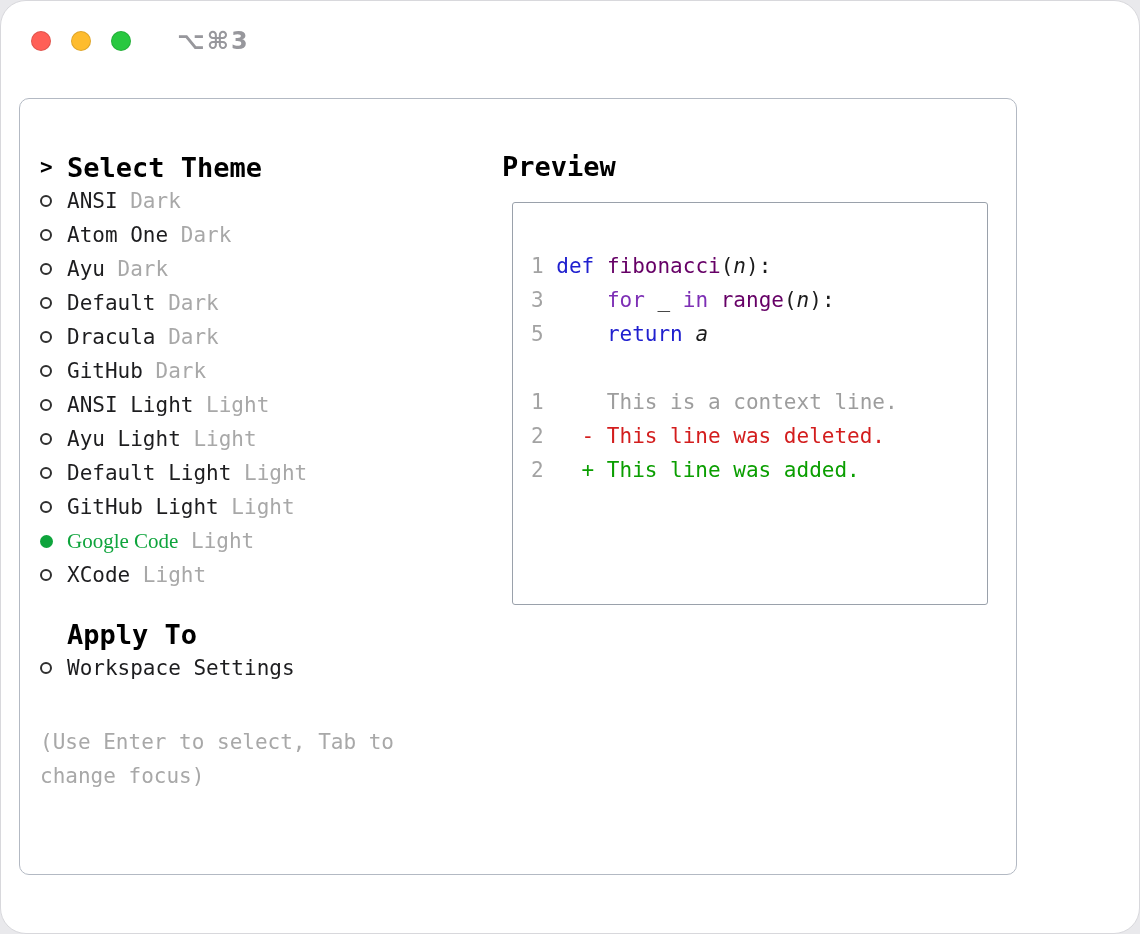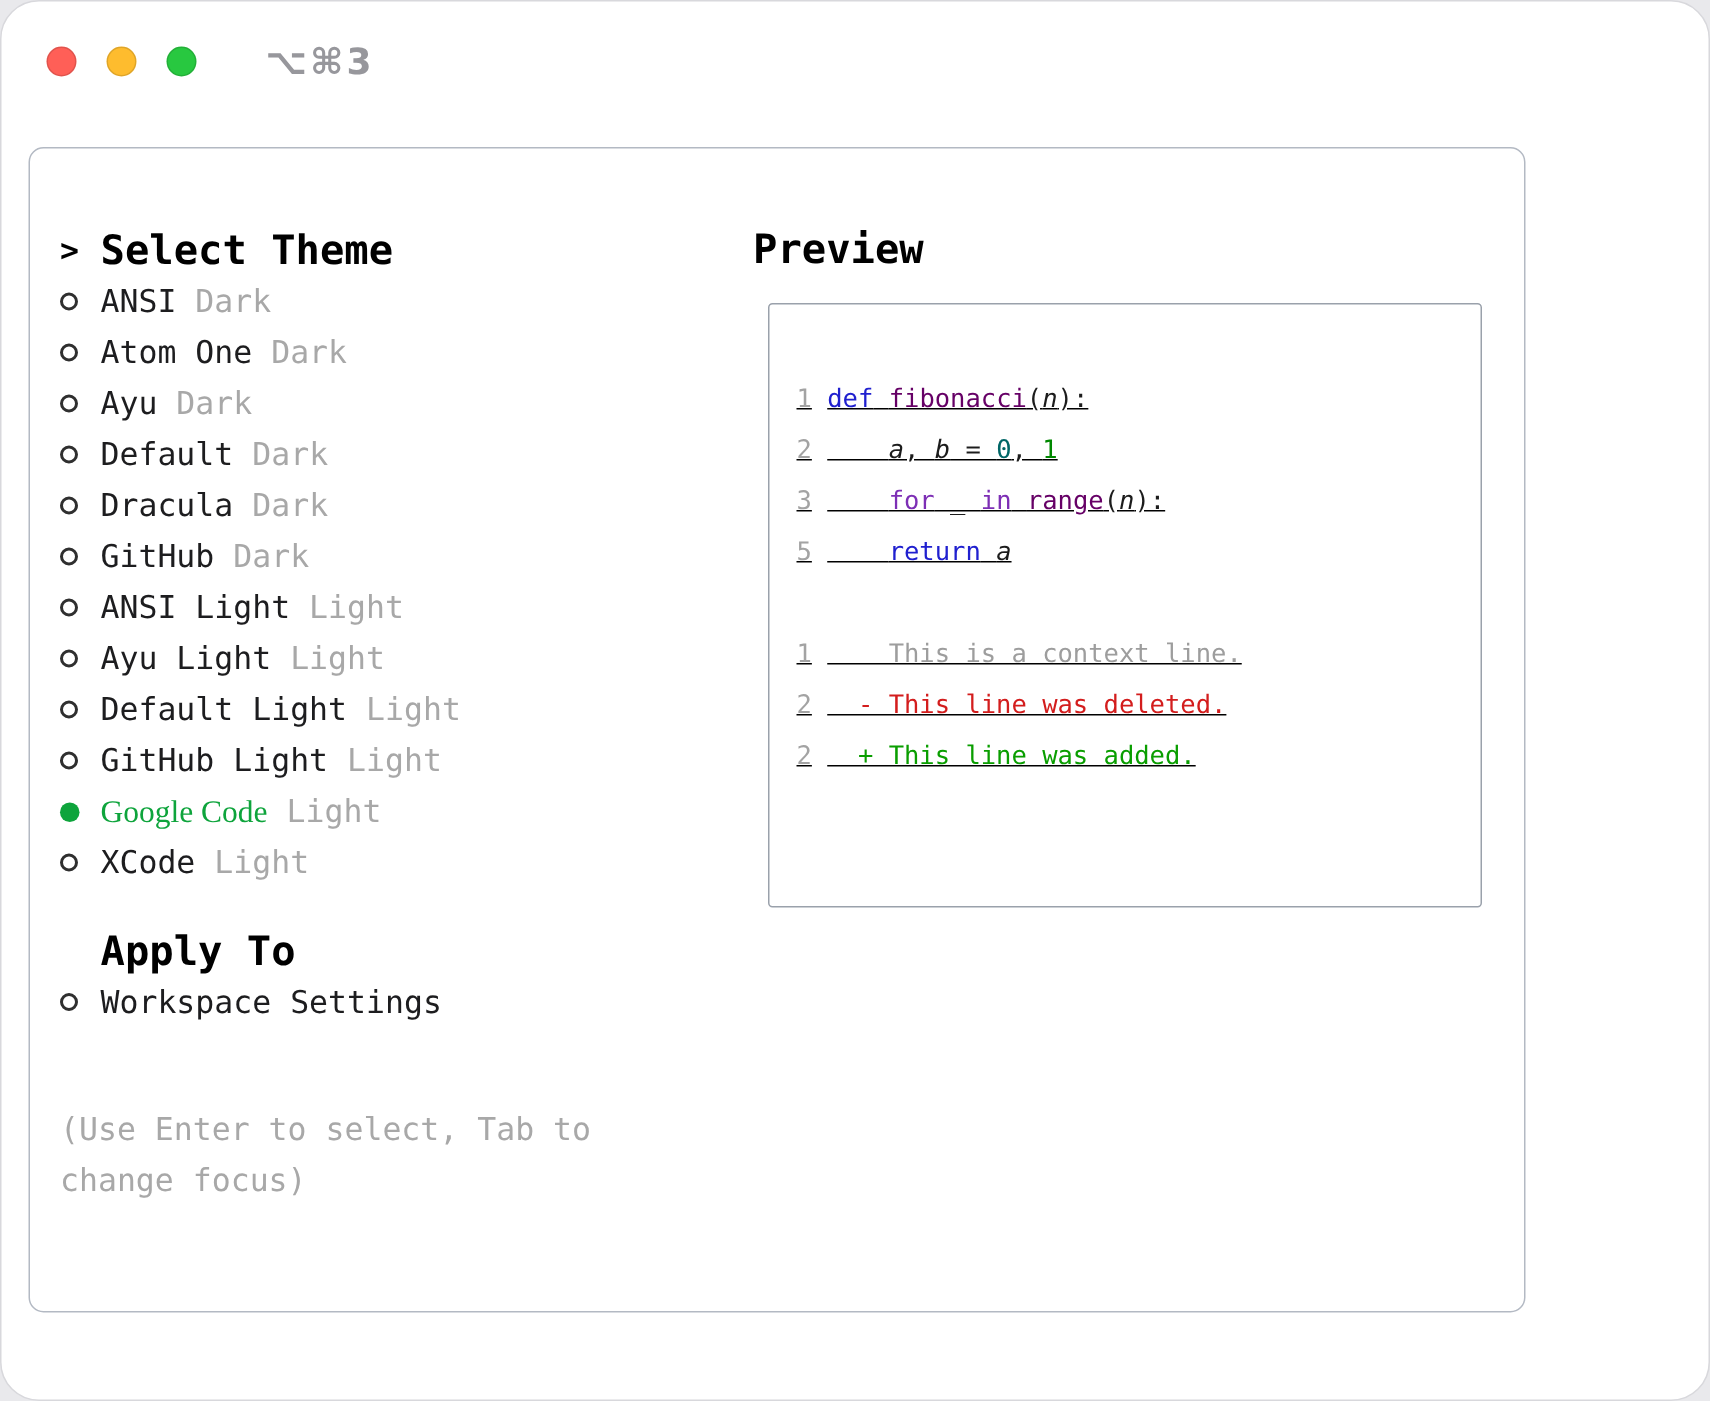--- a/index.html
+++ b/index.html
@@ -25,28 +25,28 @@
   .row { display:flex; align-items:center; height:34px; font-size:21px; color:#1d1d1f; white-space:pre; }
   .icon { display:inline-flex; width:27px; align-items:center; }
   .prompt { font-weight:bold; color:#000; font-size:21px; }
   .hdr { font-weight:bold; color:#000; font-size:27px; }
   .radio { width:12px; height:12px; border:2px solid #2f2f2f; border-radius:50%; }
   .radio.sel { width:13px; height:13px; border:none; background:var(--accent); }
   .name { color:#1d1d1f; }
   .name.accent { color:var(--accent);font-family:Liberation Serif, serif; }
   .variant { color:var(--muted); margin-left:1ch; }
   .apply-section { margin-top:25px; }
-  .hint { margin-top:51px; width:400px; font-size:21px; line-height:34px; color:var(--muted); }
+  .hint { margin-top:40px; width:400px; font-size:21px; line-height:34px; color:var(--muted); }
   .preview-hdr { position:absolute; left:482px; top:51px; height:34px; line-height:34px; }
   .preview-box {
     position:absolute; left:492px; top:103px; width:476px; height:403px;
     border:1.5px solid #9aa1ab; border-radius:3px; background:#fff;
     padding:46px 18px 20px 18px; overflow:hidden;
   }
-  .code-line { white-space:pre; font-size:17px; line-height:34px; height:34px;text-decoration:underline; }
+  .code-line { white-space:pre; font-size:21px; line-height:34px; height:34px; }
   .g { color:var(--gutter); margin-right:1ch; }
   #diff-lines { margin-top:34px; }
   .s-kw    { color:var(--kw); }
   .s-kw2   { color:var(--kw2); }
   .s-type  { color:var(--type); }
   .s-teal  { color:var(--teal); }
   .s-green { color:var(--green); }
   .s-plain { color:var(--plain); }
   .s-var   { color:var(--plain); font-style:italic; }
   .d-context { color:var(--diff_context); }
@@ -98,21 +98,20 @@
       </div>
 
       <div class="hint">(Use Enter to select, Tab to change focus)</div>
     </div>
 
     <div class="preview-hdr hdr">Preview</div>
 
     <div class="preview-box">
       <div id="code-lines">
           <div class="code-line"><span class="g">1</span><span class="s-kw">def</span><span class="s-plain"> </span><span class="s-type">fibonacci</span><span class="s-plain">(</span><span class="s-var">n</span><span class="s-plain">):</span></div>
-          <div class="code-line"><span class="g">2</span><span class="s-plain">    </span><span class="s-var">a</span><span class="s-plain">, </span><span class="s-var">b</span><span class="s-plain"> = </span><span class="s-teal">0</span><span class="s-plain">, </span><span class="s-green">1</span></div>
           <div class="code-line"><span class="g">3</span><span class="s-plain">    </span><span class="s-kw2">for</span><span class="s-plain"> _ </span><span class="s-kw2">in</span><span class="s-plain"> </span><span class="s-type">range</span><span class="s-plain">(</span><span class="s-var">n</span><span class="s-plain">):</span></div>
           <div class="code-line"><span class="g">5</span><span class="s-plain">    </span><span class="s-kw">return</span><span class="s-plain"> </span><span class="s-var">a</span></div>
         </div>
       <div id="diff-lines">
           <div class="code-line"><span class="g">1</span><span class="d-context">    This is a context line.</span></div>
           <div class="code-line"><span class="g">2</span><span class="d-deleted">  - This line was deleted.</span></div>
           <div class="code-line"><span class="g">2</span><span class="d-added">  + This line was added.</span></div>
         </div>
     </div>
 

